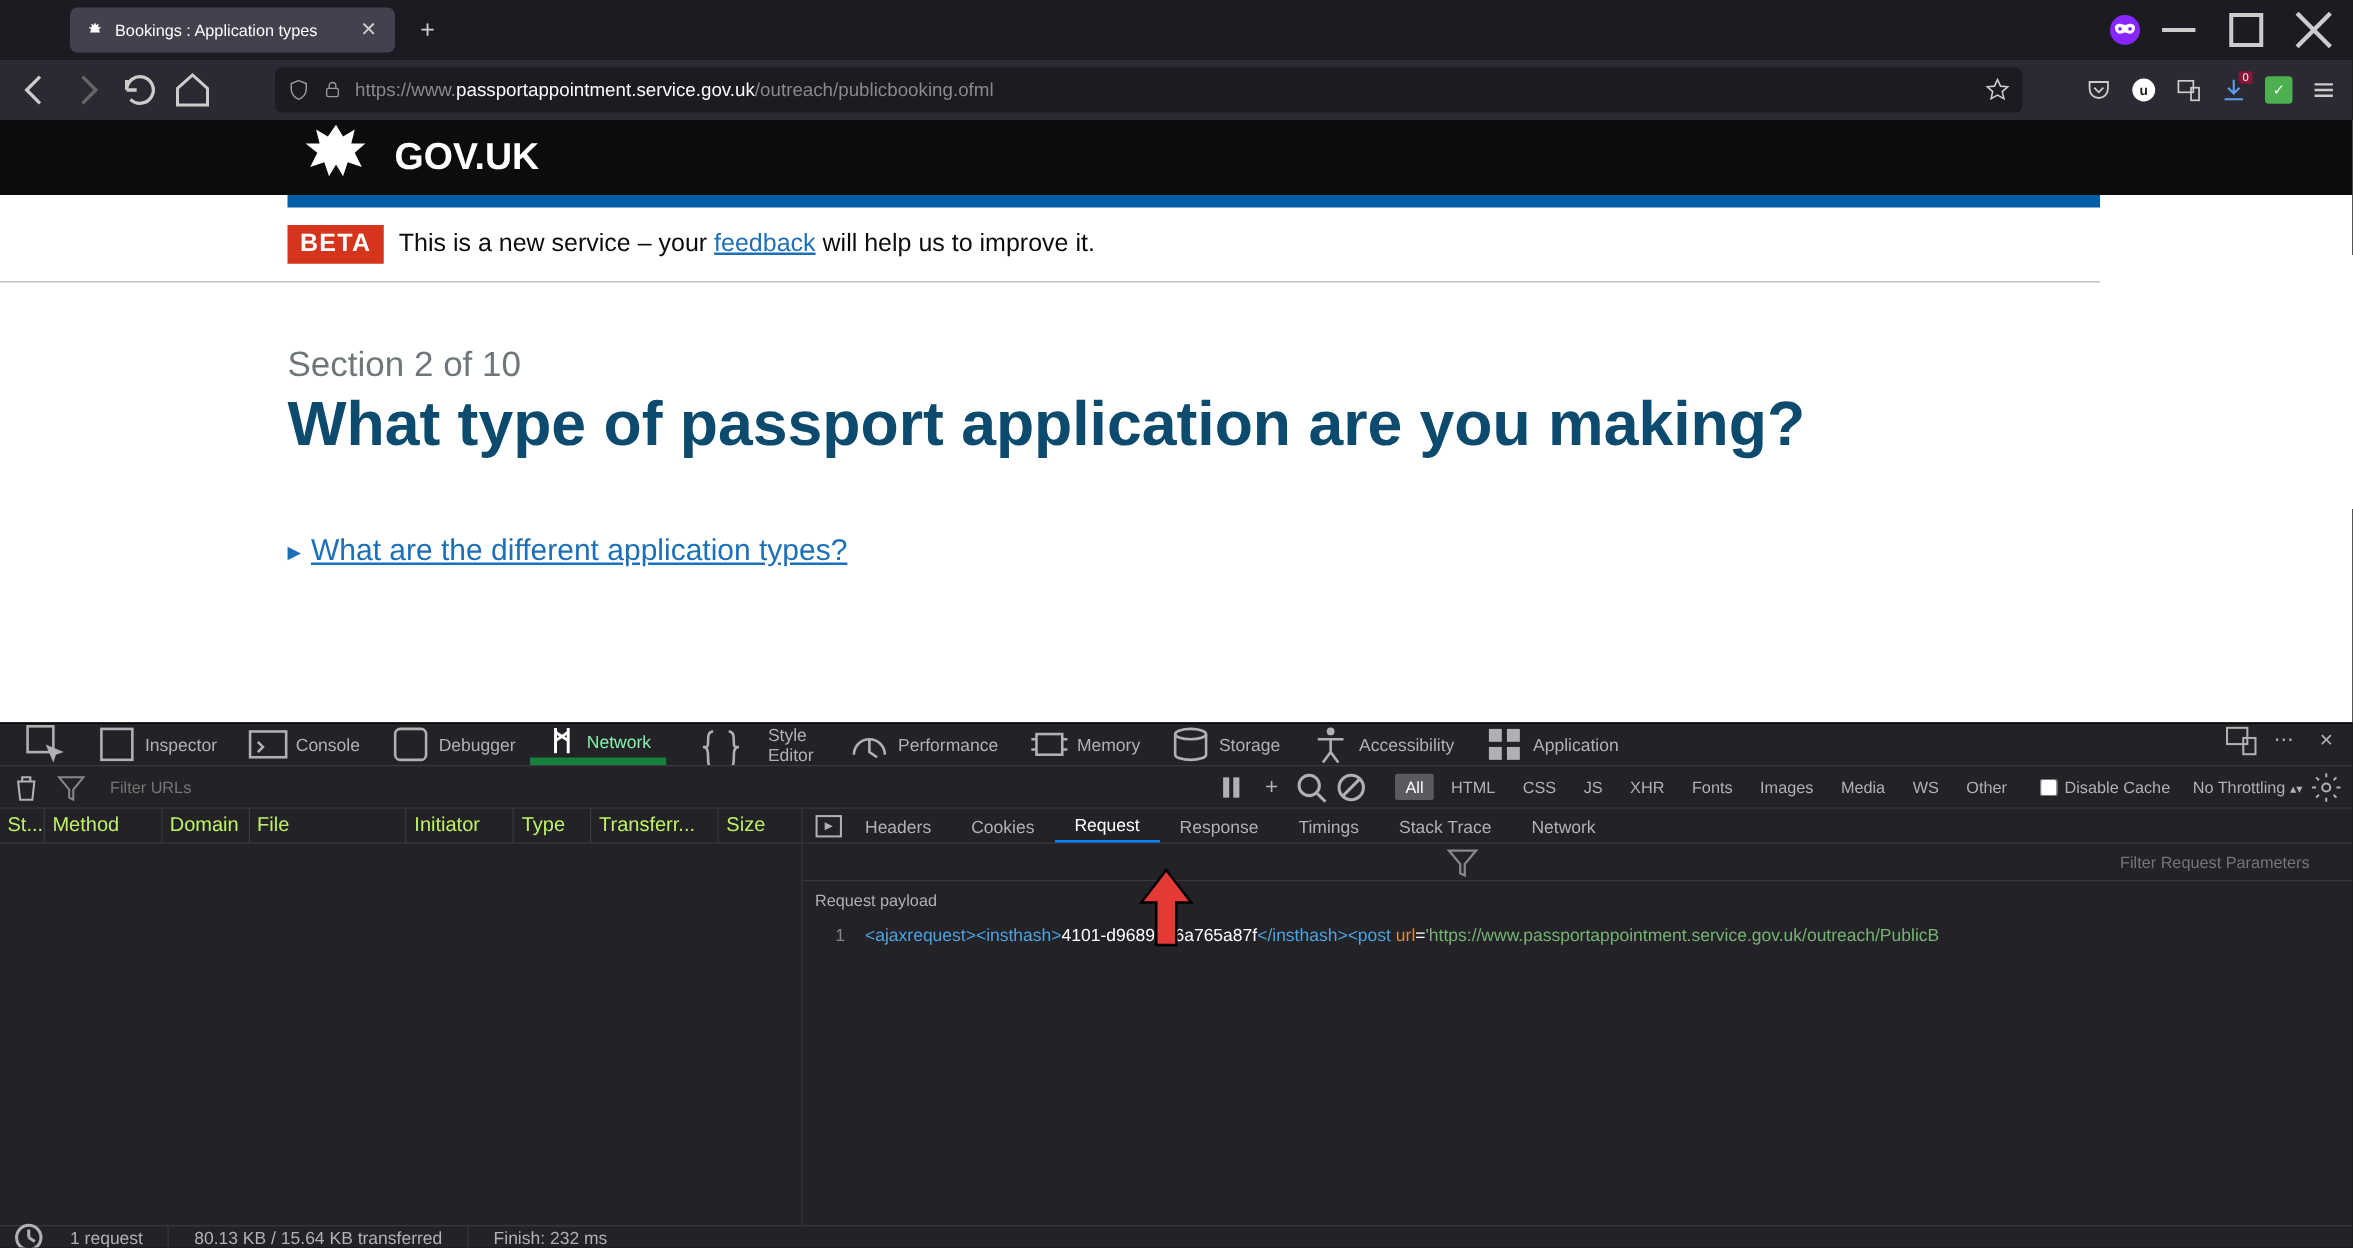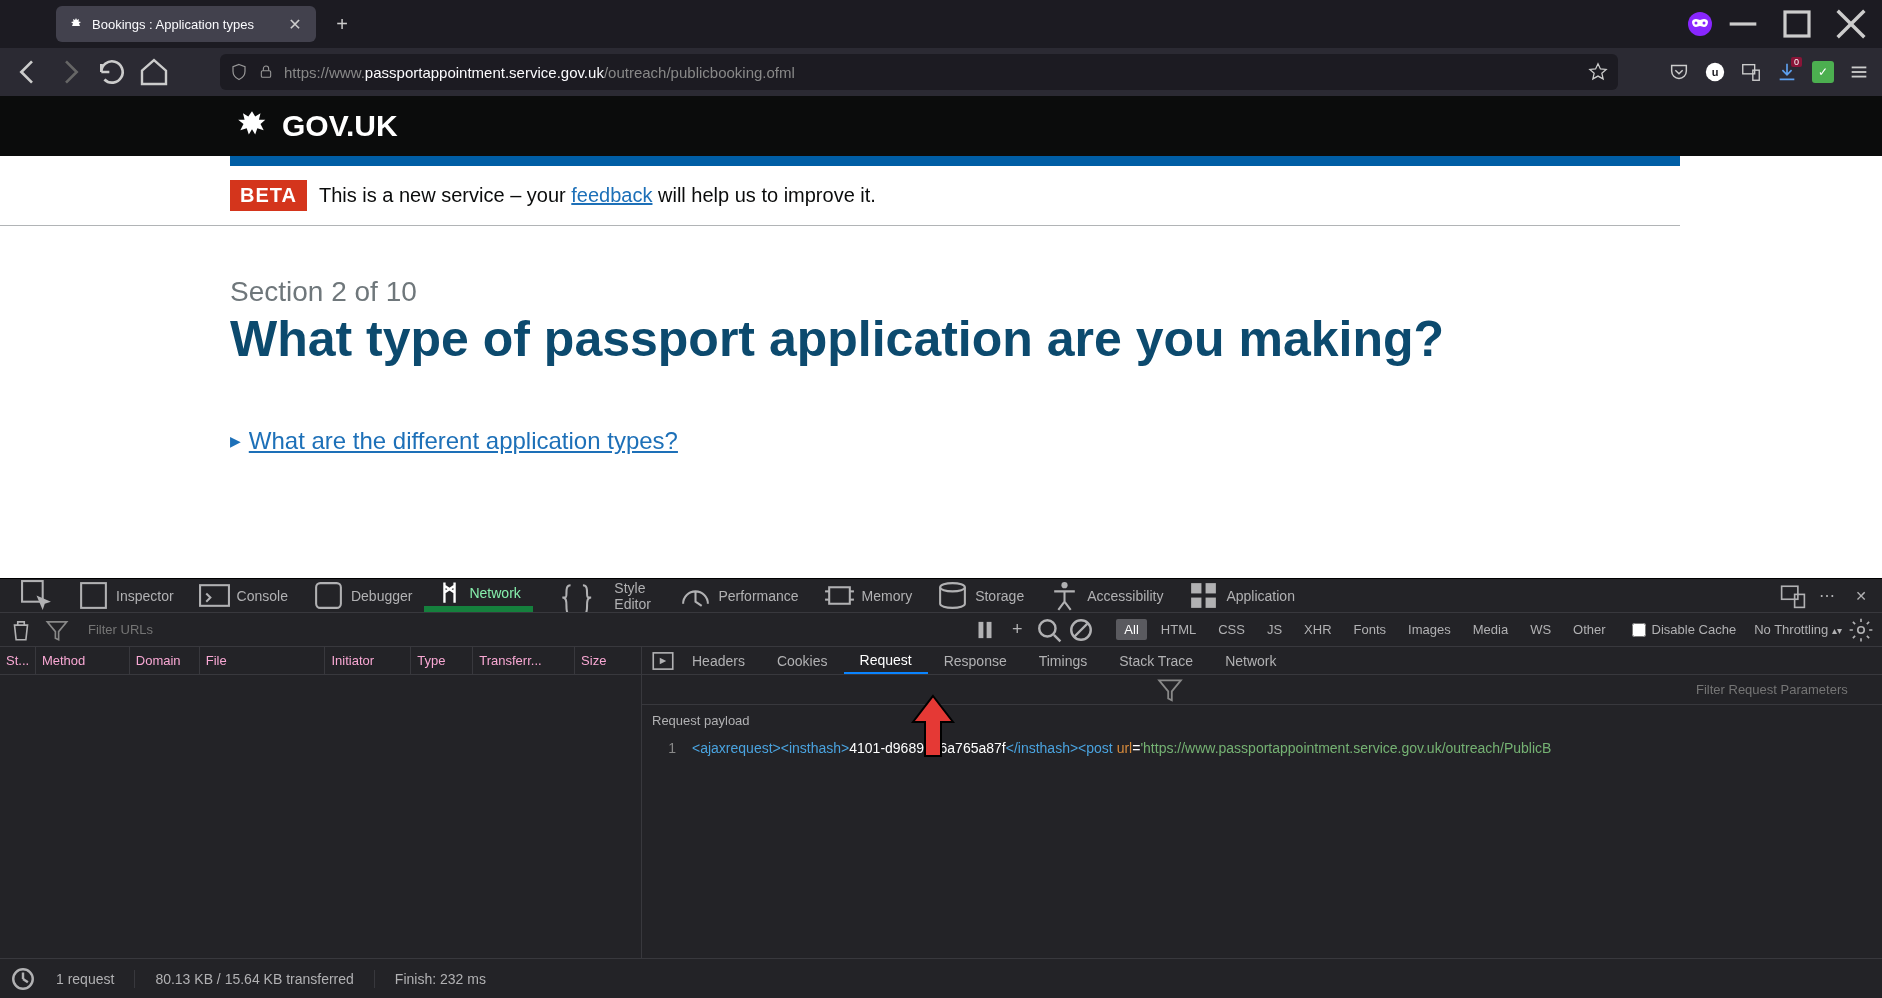--- a/index.html
+++ b/index.html
@@ -26,73 +26,73 @@
 .urltxt .hl{color:#fbfbfe}
 .star-ic{color:#ccc}
 .navbar-r{display:flex;align-items:center;gap:14px}
 .navbar-r .ic{width:22px;height:22px;display:flex;align-items:center;justify-content:center;color:#ccc}
 .badge-dl{position:relative}
 .badge-dl::after{content:"0";position:absolute;top:-4px;right:-4px;background:#8a1538;color:#fff;font-size:9px;border-radius:2px;padding:0 3px}
 .ext-green{width:22px;height:22px;background:#4caf50;border-radius:3px;display:flex;align-items:center;justify-content:center;color:#fff;font-size:12px}
 
 
 .page{flex:1;background:#fff;color:#000;overflow:hidden}
-.gov-hdr{background:#0b0c0c;height:60px;display:flex;align-items:center;padding:0 230px}
+.gov-hdr{background:#0b0c0c;height:60px;display:flex;padding:0 230px}
 .gov-logo{display:flex;align-items:center;gap:8px;color:#fff;font-size:30px;font-weight:700}
 .blue-bar{height:10px;background:#005ea5;margin:0 230px 0 230px;width:1450px}
 .beta-row{display:flex;align-items:center;gap:12px;padding:14px 230px;border-bottom:1px solid #b1b4b6;width:1680px;margin-left:0}
 .beta-tag{background:#d4351c;color:#fff;padding:4px 10px;font-size:20px;font-weight:700;letter-spacing:1px}
 .beta-txt{font-size:20px;color:#0b0c0c}
 .beta-txt a{color:#1d70b8;text-decoration:underline}
 .section-num{font-size:28px;color:#6f777b;padding:50px 230px 4px}
 .heading{font-size:50px;font-weight:700;padding:0 230px;line-height:1.1;color:#0c4a6e}
 .disclosure{padding:60px 230px 20px;display:flex;align-items:center;gap:8px}
 .disclosure .arrow{color:#1d70b8;font-size:14px}
 .disclosure a{color:#1d70b8;font-size:24px;text-decoration:underline}
 
 
 .devtools{height:420px;background:#232327;display:flex;flex-direction:column;border-top:1px solid #000}
-.dt-tabs{height:34px;display:flex;align-items:center;padding:0 8px;gap:0;border-bottom:1px solid #38383d}
+.dt-tabs{height:34px;display:flex;align-items:flex-start;padding:0 8px;gap:0;border-bottom:1px solid #38383d}
 .dt-tab{display:flex;align-items:center;gap:6px;padding:0 12px;height:100%;color:#b1b1b3;font-size:14px;cursor:pointer}
 .dt-tab.active{color:#86efac;border-bottom:6px solid #15803d}
 .dt-tabs-r{margin-left:auto;display:flex;align-items:center;gap:8px}
 
 .dt-toolbar{height:34px;display:flex;align-items:center;padding:0 8px;gap:10px;border-bottom:1px solid #38383d}
 .dt-tbtn{width:26px;height:26px;display:flex;align-items:center;justify-content:center;color:#b1b1b3}
 .dt-filter-urls{background:transparent;border:none;color:#b1b1b3;font-size:13px;padding:4px 8px;width:180px}
 .dt-rightctl{margin-left:auto;display:flex;align-items:center;gap:6px}
 .dt-filter-chip{padding:3px 8px;font-size:13px;color:#b1b1b3;cursor:pointer}
 .dt-filter-chip.sel{background:#5a5a5f;color:#fff;border-radius:2px}
 .dt-check{display:flex;align-items:center;gap:6px;color:#b1b1b3;font-size:13px;margin-left:12px}
 .dt-check input{width:14px;height:14px}
 .dt-throttle{color:#b1b1b3;font-size:13px;margin-left:12px}
 
 .dt-body{flex:1;display:flex;min-height:0}
 .dt-left{width:642px;display:flex;flex-direction:column;border-right:1px solid #38383d}
 .dt-cols{height:28px;display:flex;align-items:center;border-bottom:1px solid #38383d}
-.dt-col{font-size:13px;color:#f9a8d4;padding:0 6px;border-right:1px solid #38383d;height:100%;display:flex;align-items:center;overflow:hidden;white-space:nowrap}
+.dt-col{font-size:16px;color:#bef264;padding:0 6px;border-right:1px solid #38383d;height:100%;display:flex;align-items:center;overflow:hidden;white-space:nowrap}
 .dt-row{height:28px;display:flex;align-items:center;background:#204d8a}
 .dt-cell{font-size:13px;color:#fff;padding:0 6px;overflow:hidden;white-space:nowrap;height:100%;display:flex;align-items:center;border-right:1px solid rgba(255,255,255,0.08)}
 .status-badge{background:#2e7d32;color:#fff;padding:0 4px;font-size:11px;border-radius:2px}
 
 .dt-right{flex:1;display:flex;flex-direction:column;min-width:0}
 .dt-detail-tabs{height:28px;display:flex;align-items:flex-end;border-bottom:1px solid #38383d;padding:0 8px;gap:0}
 .dt-dtab{padding:0 16px;font-size:14px;color:#b1b1b3;height:100%;display:flex;align-items:center;cursor:pointer}
 .dt-dtab.active{color:#fff;border-bottom:2px solid #0a84ff}
 .dt-detail-filter{height:30px;display:flex;align-items:center;padding:0 10px;gap:8px;color:#888;font-size:13px;border-bottom:1px solid #38383d}
 .dt-payload-label{padding:8px 10px;font-size:13px;color:#b1b1b3}
 .dt-code{display:flex;padding:4px 10px;font-family:Consolas,monospace;font-size:14px}
 .dt-lineno{color:#888;width:40px;text-align:right;padding-right:16px}
 .dt-codeline{flex:1;white-space:nowrap;overflow:hidden}
 .c-tag{color:#4aa3df}
 .c-txt{color:#fff}
 .c-attr{color:#d78b3c}
 .c-str{color:#75b273}
 
-.dt-status{height:40px;display:flex;align-items:center;padding:0 10px;gap:20px;border-top:1px solid #38383d;font-size:14px;color:#b1b1b3}
+.dt-status{height:18px;display:flex;align-items:center;padding:0 10px;gap:20px;border-top:1px solid #38383d;font-size:14px;color:#b1b1b3}
 .dt-status .sep{border-left:1px solid #38383d;height:18px}
 
 .red-arrow{position:absolute;left:905px;top:692px;width:56px;height:70px;pointer-events:none}
 
 svg{width:100%;height:100%}
 </style>
 </head>
 <body>
 
 <div class="titlebar">

